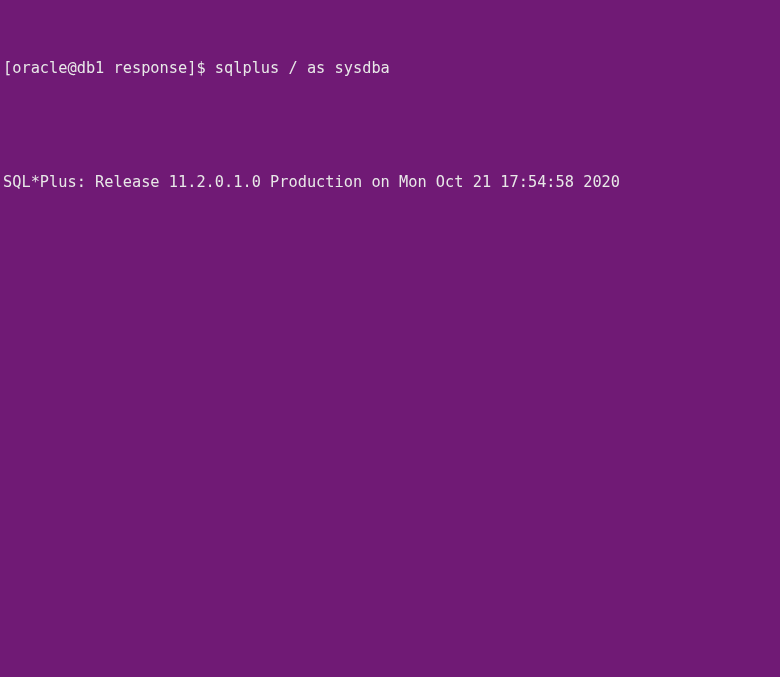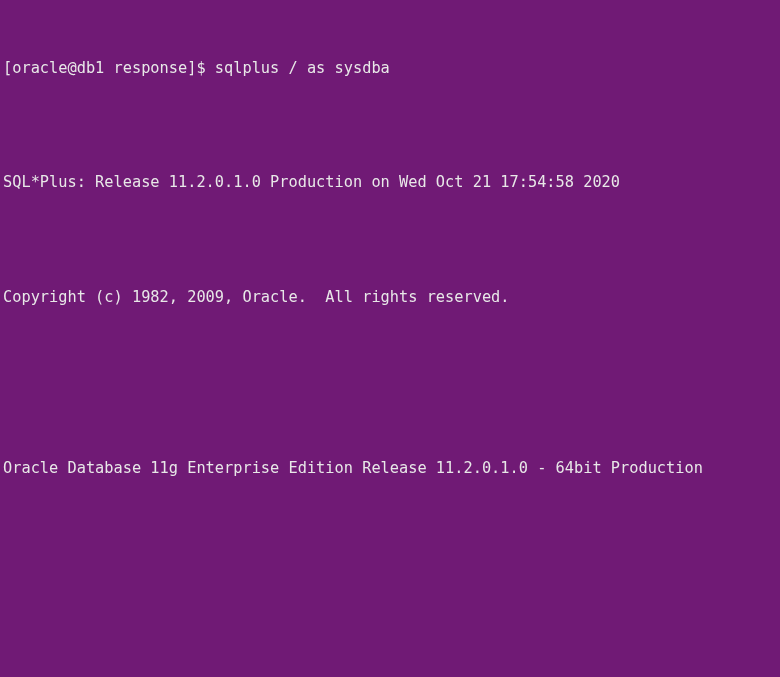--- a/index.html
+++ b/index.html
@@ -46,26 +46,24 @@
   }
 </style>
 </head>
 <body>
 
 <div id="terminal">
   <div id="screen">
 
     <div class="line">[oracle@db1 response]$ sqlplus / as sysdba</div>
     <div class="line blank"></div>
-    <div class="line">SQL*Plus: Release 11.2.0.1.0 Production on Wed Oct 21 17:54:58 2020</div>
-    <div class="line blank"></div>
-    <div class="line">Copyright (c) 1982, 2009, Oracle.  All rights reserved.</div>
+    <div class="line">SQL*Plus: Release 11.2.0.1.0 Production on Mon Oct 21 17:54:58 2020</div>
     <div class="line blank"></div>
     <div class="line blank"></div>
-    <div class="line">Oracle Database 11g Enterprise Edition Release 11.2.0.1.0 - 64bit Production</div>
+    <div class="line blank"></div>
     <div class="line blank"></div>
     
     
     
     
     
     
     
     
     

